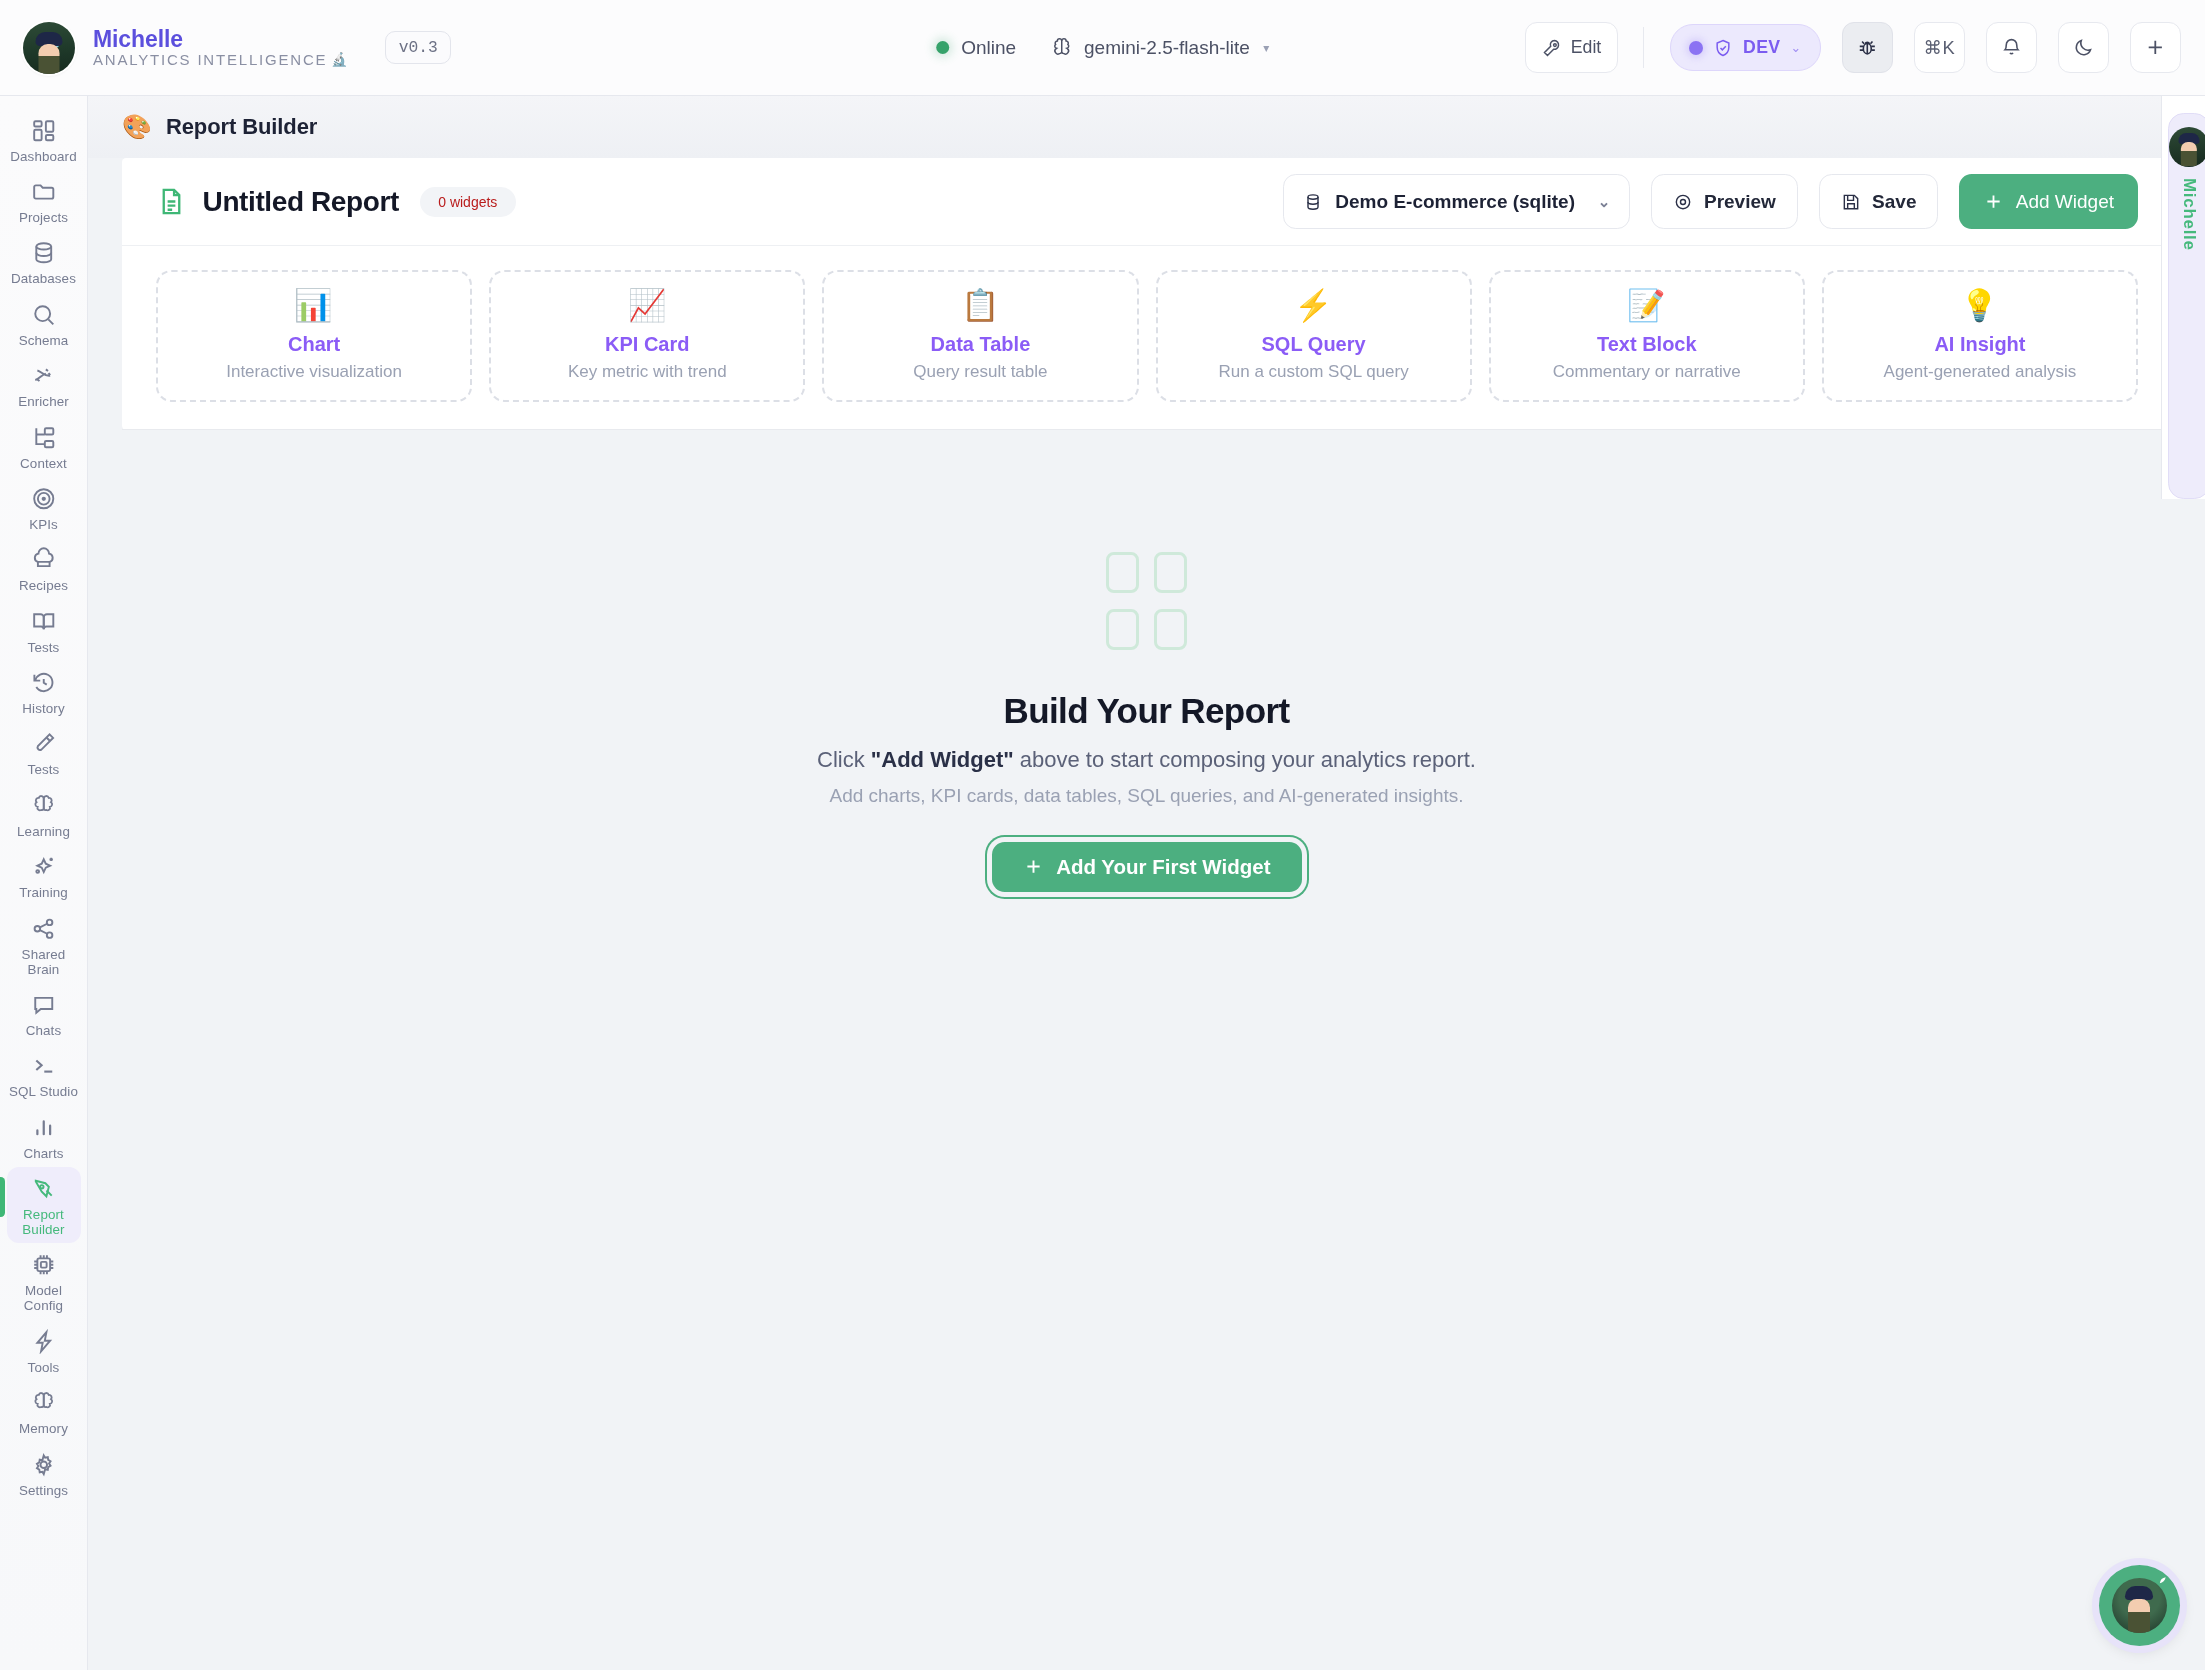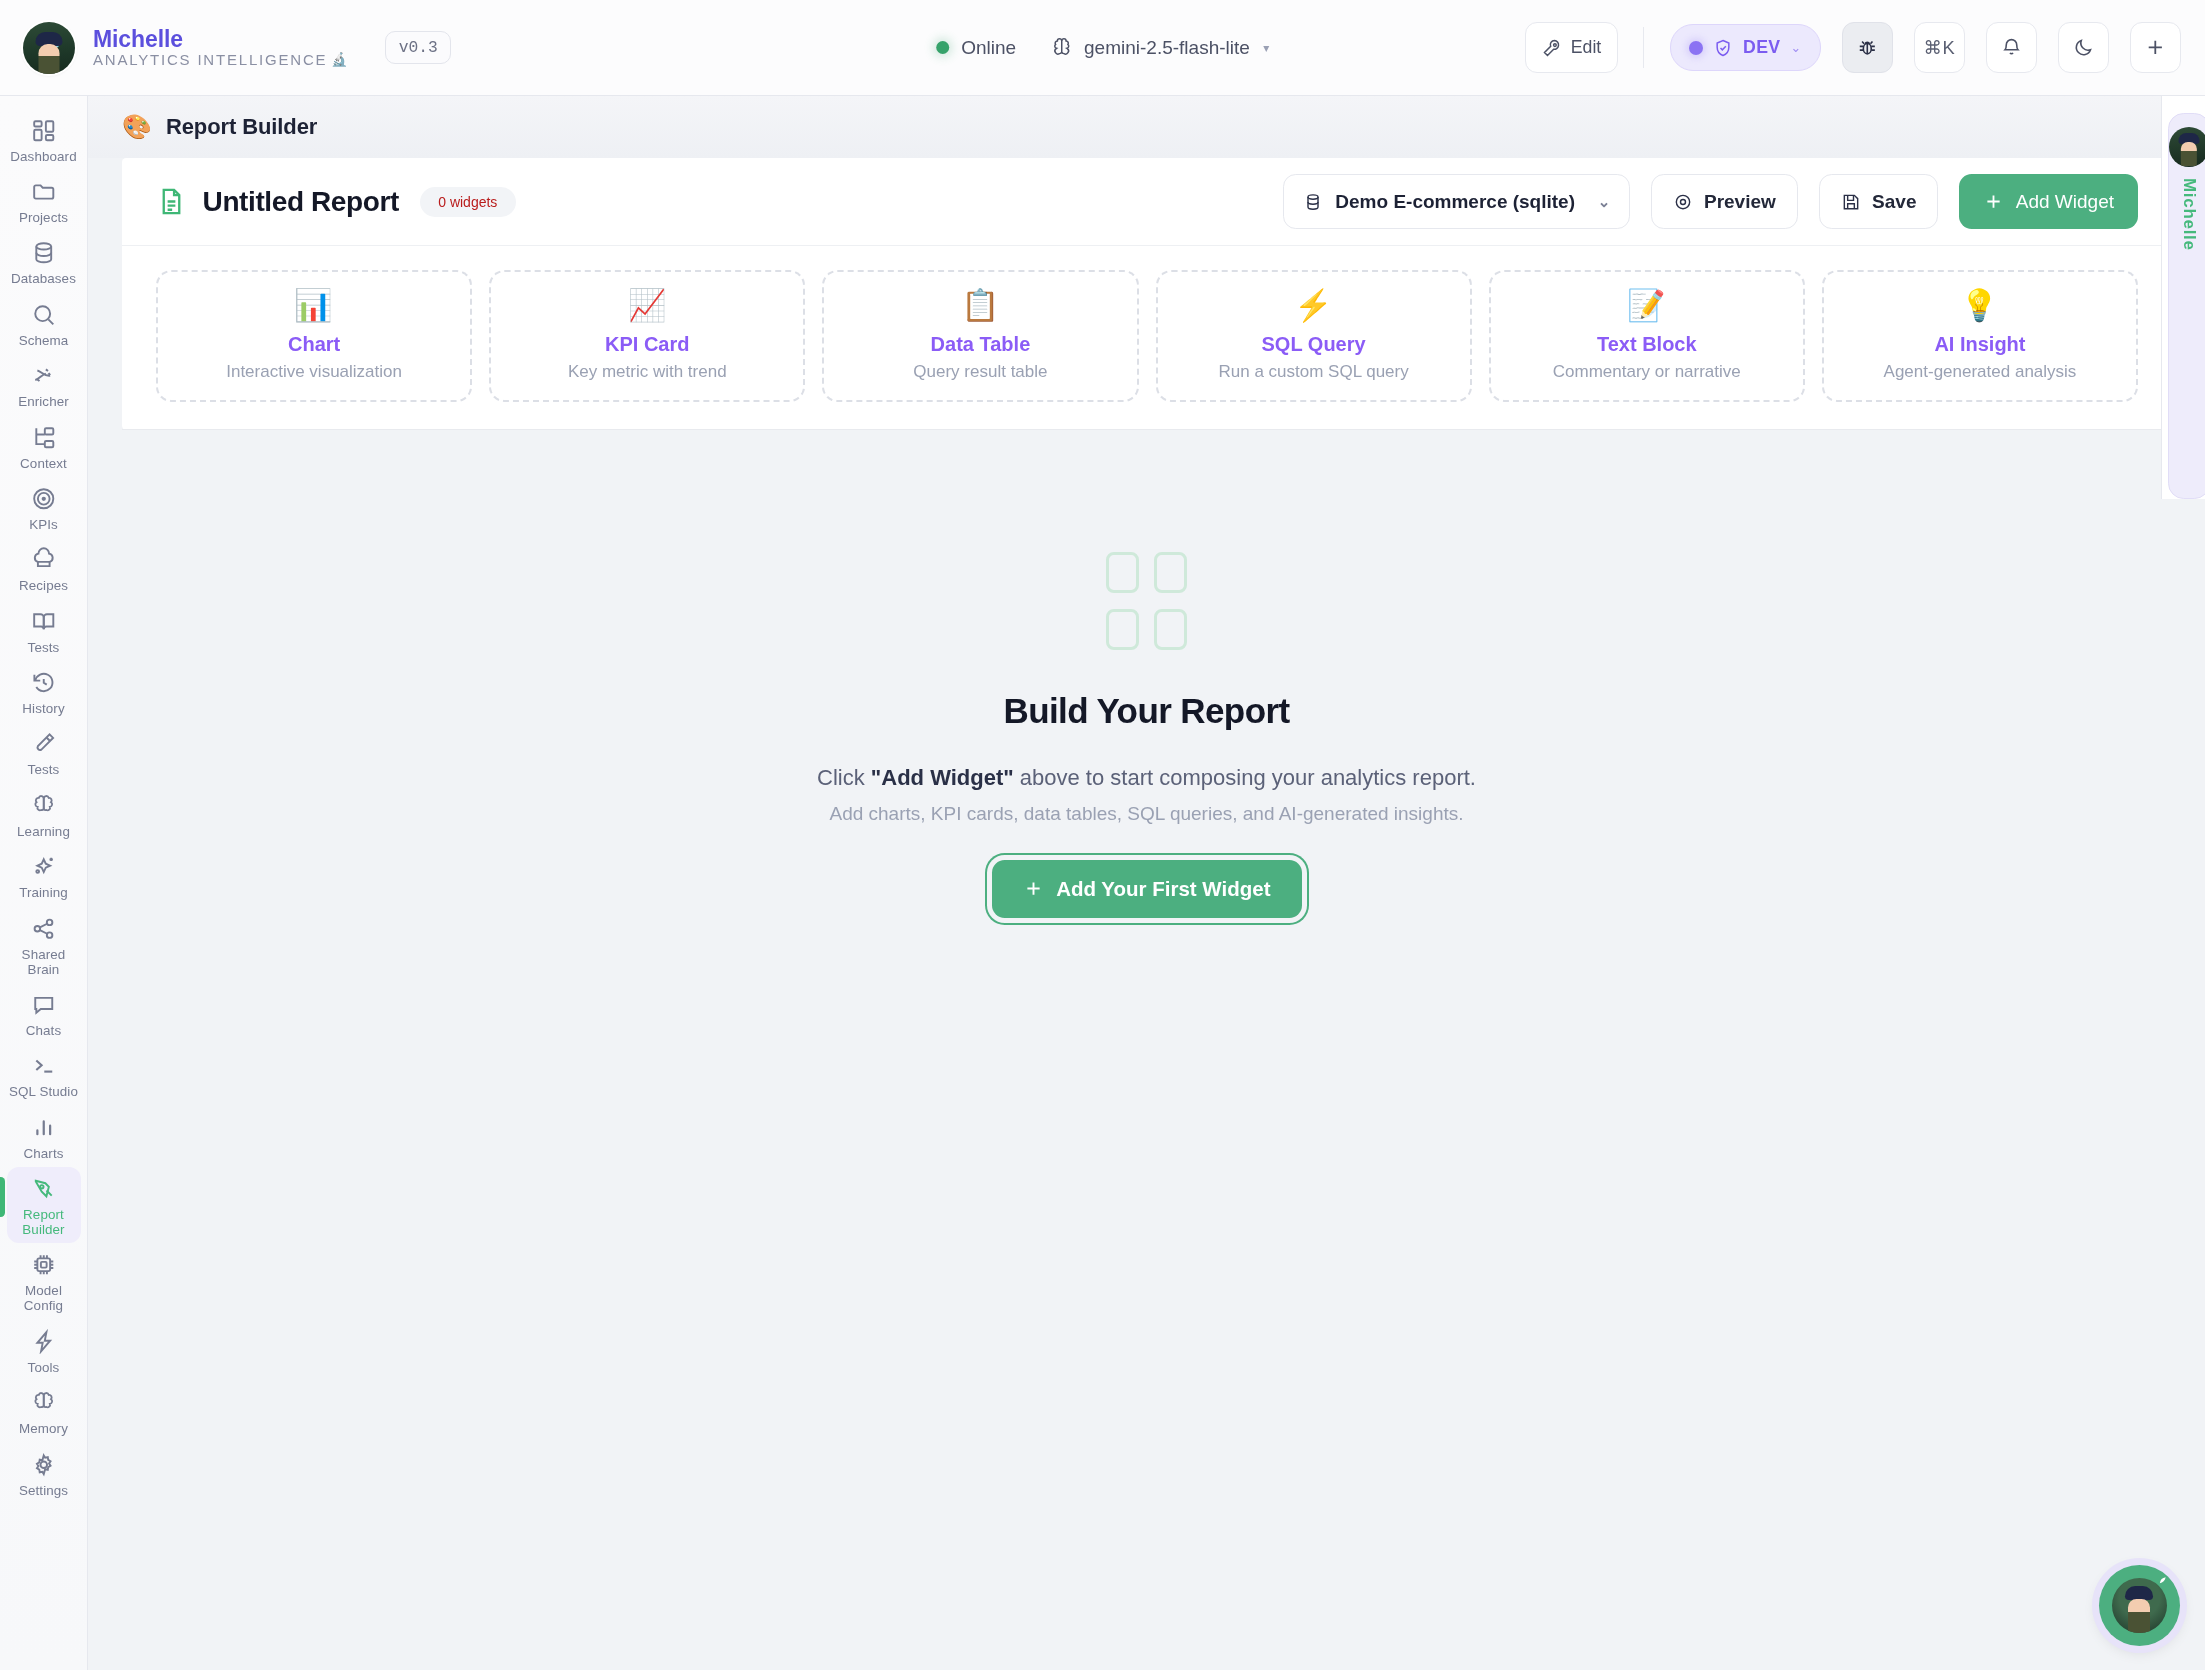--- a/index.html
+++ b/index.html
@@ -143,26 +143,26 @@
   .wtype .emo { font-size: 31px; line-height: 1; margin-bottom: 5.7px; }
   .wtype .nm { font-size: 20px; font-weight: 700; color: #8b5cf6; }
   .wtype .ds { font-size: 17px; color: #9aa1b3; }
 
   .empty {
     position: absolute; left: 88px; right: 0; top: 552px;
     display: flex; flex-direction: column; align-items: center;
   }
   .empty-grid { display: grid; grid-template-columns: 33px 33px; gap: 15.6px; margin-bottom: 41px; }
   .empty-grid i { display: block; width: 33px; height: 41px; border: 3.5px solid #cfe9da; border-radius: 7.8px; }
-  .empty-h { font-size: 35px; font-weight: 700; color: #141827; letter-spacing: -0.6px; margin-bottom: 34px; }
+  .empty-h { font-size: 35px; font-weight: 700; color: #141827; letter-spacing: -0.6px; margin-bottom: 16px; }
   .empty-p1 { font-size: 22px; color: #5b6178; margin-bottom: 12px; }
   .empty-p1 b { color: #2a3047; font-weight: 700; }
   .empty-p2 { font-size: 19px; color: #9aa1b3; margin-bottom: 35px; }
   .cta {
-    height: 58px; padding: 0 31px; border-radius: 12.7px; background: #4caf80; color: #fff;
+    height: 50px; padding: 0 31px; border-radius: 12.7px; background: #4caf80; color: #fff;
     font-size: 20.5px; font-weight: 700; display: flex; align-items: center; gap: 12.7px;
     box-shadow: 0 0 0 5px #f1f3f6, 0 0 0 7px #4caf80;
     border: none;
   }
 
   
   .right-rail {
     position: absolute; right: 0; top: 96px; width: 44px; height: 403px;
     background: #fff; border-left: 1.4px solid #e6e8ee; display: flex; justify-content: center;
     padding-top: 17px; z-index: 35;

